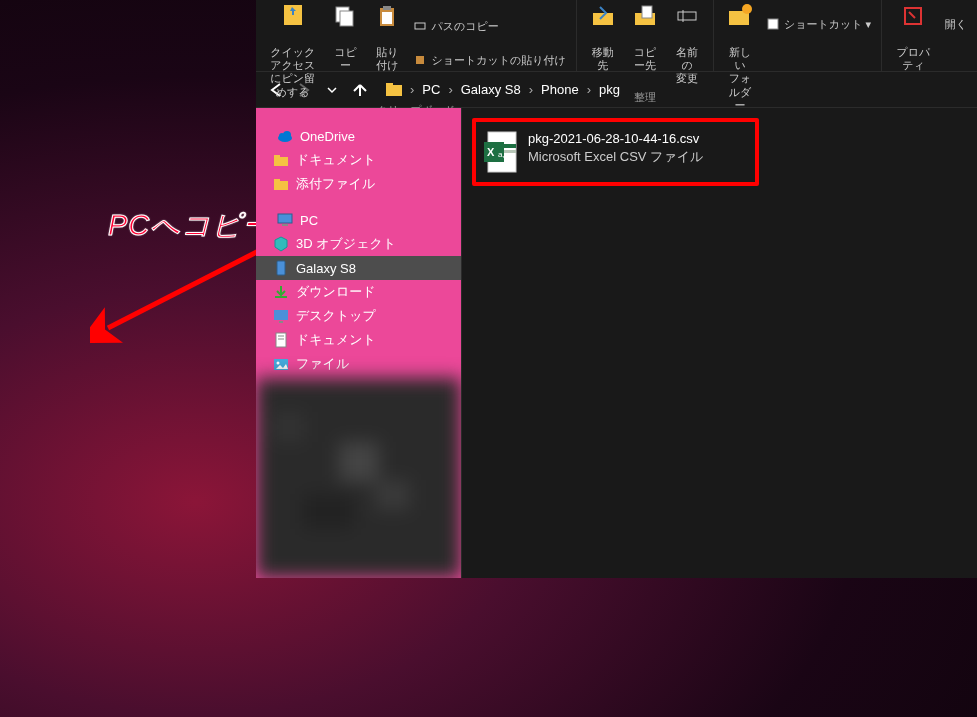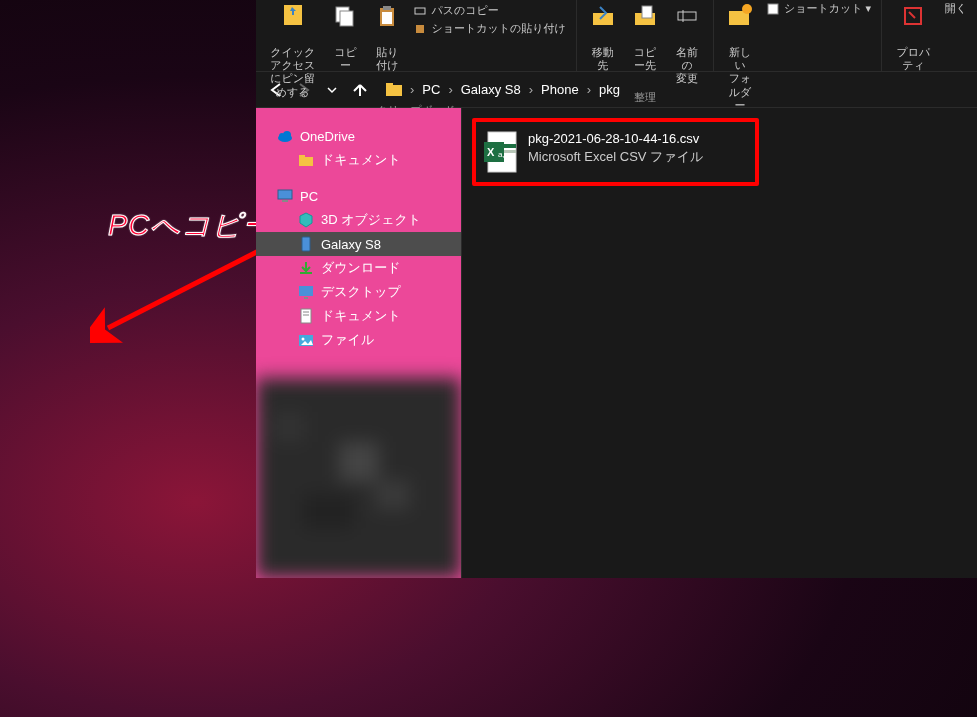--- a/index.html
+++ b/index.html
@@ -26,22 +26,22 @@
       height: 100%;
       justify-content: space-between;
     }
     .ribbon-row { display: flex; gap: 2px; }
     .ribbon-btn {
       display: flex; flex-direction: column; align-items: center; gap: 16px;
       padding: 2px 6px; cursor: pointer;
       font-size: 11px; color: #ccc; white-space: pre-line; text-align: center; line-height: 1.2;
     }
     .ribbon-btn-sm {
-      display: flex; align-items: flex-end; gap: 4px; padding: 1px 4px;
-      font-size: 11px; color: #ccc; cursor: pointer; white-space: nowrap;
+      display: flex; align-items: flex-start; gap: 4px; padding: 1px 4px;
+      font-size: 11px; color: #ccc; cursor: pointer; white-space: nowrap; margin-top: 16px;
     }
     .ribbon-icon { width: 28px; height: 28px; display: flex; align-items: center; justify-content: center; }
     .ribbon-icon-sm { width: 14px; height: 14px; display: flex; align-items: center; justify-content: center; }
     .group-label { font-size: 11px; color: #999; padding: 2px 0; }
     
     .navbar {
       height: 36px; background: #191919; border-bottom: 1px solid #2b2b2b;
       display: flex; align-items: center; gap: 4px; padding: 0 8px;
     }
     .nav-arrow {
@@ -63,21 +63,21 @@
     .sidebar {
       width: 206px; background: #ec4899; border-right: 1px solid #2b2b2b;
       padding: 16px 0 0 0; position: relative;
     }
     .tree { list-style: none; }
     .tree-item {
       display: flex; align-items: center; gap: 6px;
       padding: 2px 0 2px 20px; color: #fff; font-size: 13px;
       cursor: pointer; height: 24px;
     }
-    .tree-item.child { padding-left: 41px; }
+    .tree-item.child { padding-left: 16px; }
     .tree-item.selected { background: #4d4d4d; }
     .tree-icon { width: 18px; height: 18px; display:flex; align-items:center; justify-content:center; flex-shrink:0; }
     .blur-area {
       position: absolute; bottom: 0; left: 0; width: 100%; height: 200px;
       background: #2a2a2a;
       filter: blur(9px);
     }
     .blur-area::before {
       content:''; position:absolute; inset:0;
       background:
@@ -305,20 +305,29 @@
           </li>
           <li class="tree-item child">
             <span class="tree-icon">
               <svg width="18" height="18">
                 <rect x="2" y="6" width="14" height="9" fill="#f5c242"></rect>
                 <rect x="2" y="4" width="6" height="3" fill="#f5c242"></rect>
               </svg>
             </span>
             <span>ドキュメント</span>
           </li>
+          <li class="tree-item child">
+            <span class="tree-icon">
+              <svg width="18" height="18">
+                <rect x="2" y="6" width="14" height="9" fill="#f5c242"></rect>
+                <rect x="2" y="4" width="6" height="3" fill="#f5c242"></rect>
+              </svg>
+            </span>
+            <span>添付ファイル</span>
+          </li>
           <li style="height: 12px;"></li>
           <li class="tree-item">
             <span class="tree-icon">
               <svg width="18" height="18">
                 <rect x="2" y="3" width="14" height="9" fill="#4a90d9" stroke="#2c5f8d"></rect>
                 <rect x="6" y="13" width="6" height="2" fill="#888"></rect>
               </svg>
             </span>
             <span>PC</span>
           </li>

